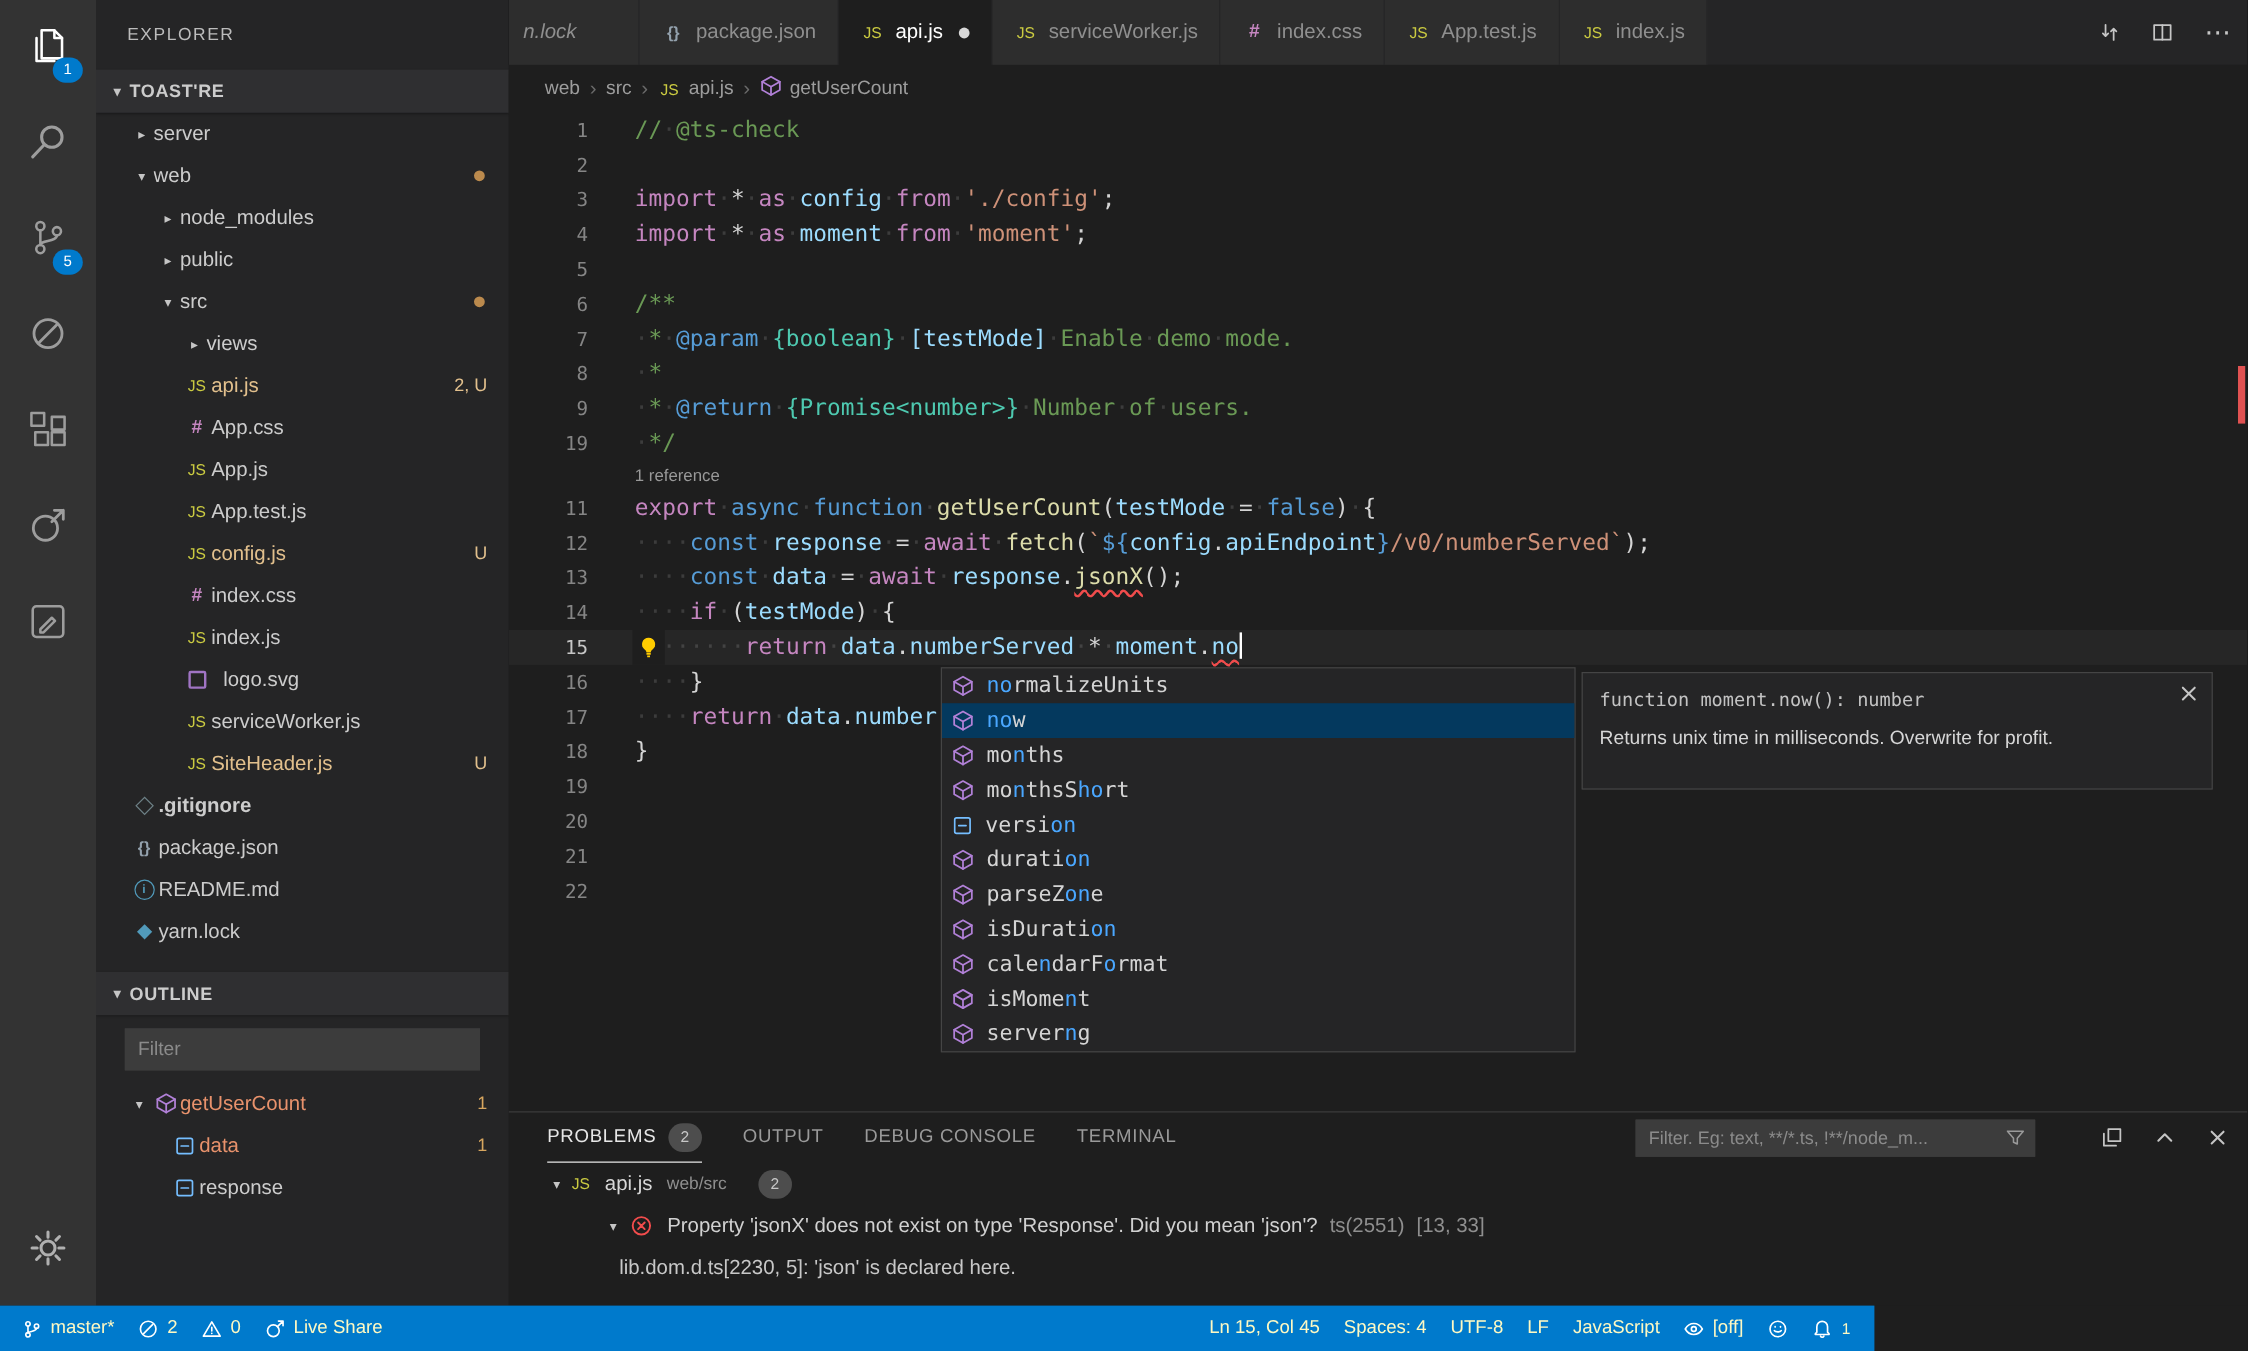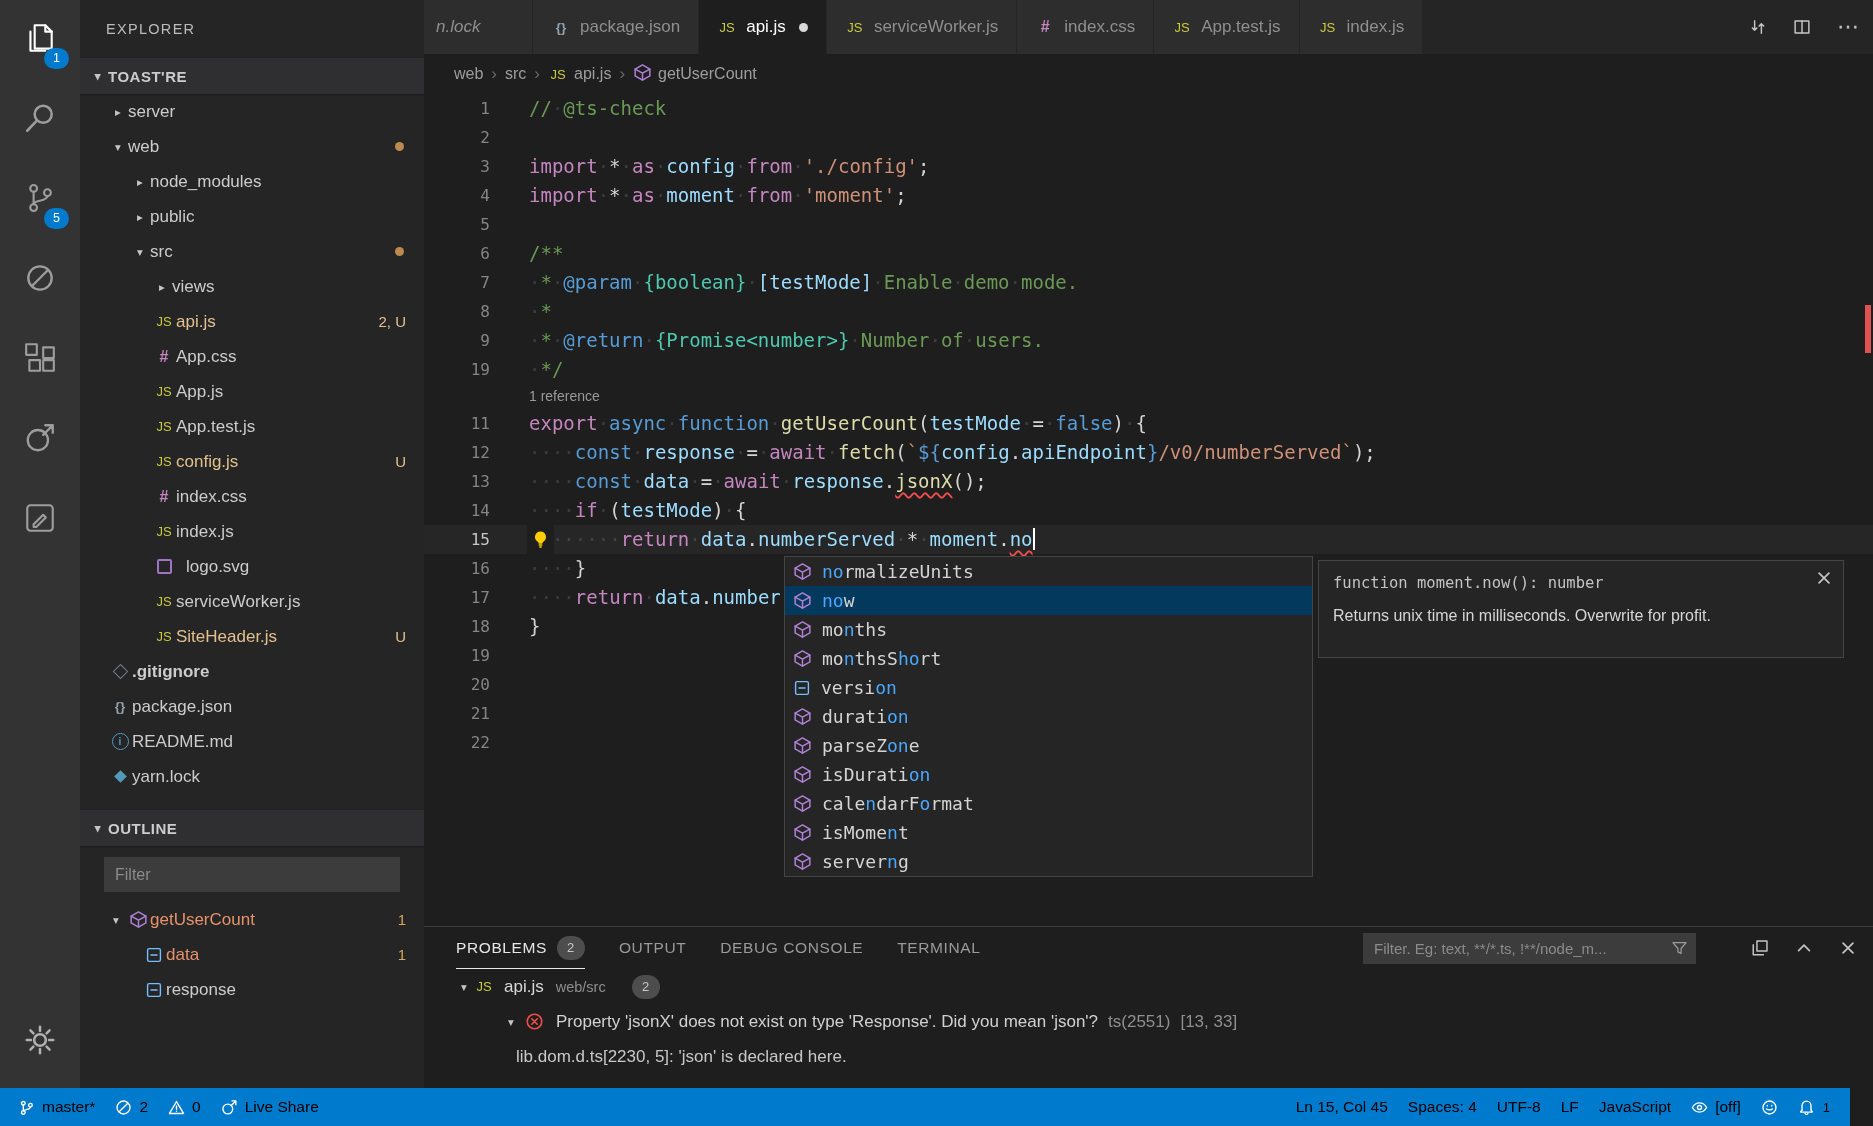--- a/index.html
+++ b/index.html
@@ -100,22 +100,22 @@
   .pf-funnel{position:absolute;right:8px;top:7px;}
   .panel-actions{position:absolute;right:16px;top:0;height:42px;display:flex;align-items:center;gap:26px;}
   .panel-body{position:absolute;top:42px;left:0;right:0;}
   .prow{display:flex;align-items:center;height:35px;font-size:17px;color:#cfcfcf;cursor:pointer;white-space:nowrap;}
   .pname{margin-left:10px;color:#d7d7d7;}
   .ppath{color:#8f8f8f;font-size:14.5px;margin-left:12px;}
   .pmsg{margin-left:12px;color:#d1d1d1;}
   .pdim{color:#8f8f8f;margin-left:10px;}
   .pfbadge{margin-left:26px;}
   
-  .statusbar{position:absolute;left:0;bottom:0;width:1850px;height:38px;background:#007acc;display:flex;
-             align-items:center;color:#000000;font-size:15.5px;}
+  .statusbar{position:absolute;left:0;bottom:0;width:1562px;height:38px;background:#007acc;display:flex;
+             align-items:center;color:#fef9c3;font-size:15.5px;}
   .sb-left{display:flex;align-items:center;padding-left:8px;}
   .sb-right{margin-left:auto;display:flex;align-items:center;padding-right:10px;}
   .sitem{display:flex;align-items:center;gap:7px;padding:0 10px;height:38px;cursor:pointer;}
   .bell-n{font-size:13px;margin-left:1px;}
 </style>
 </head>
 <body>
 
 <div id="app">
   <div class="activitybar">

